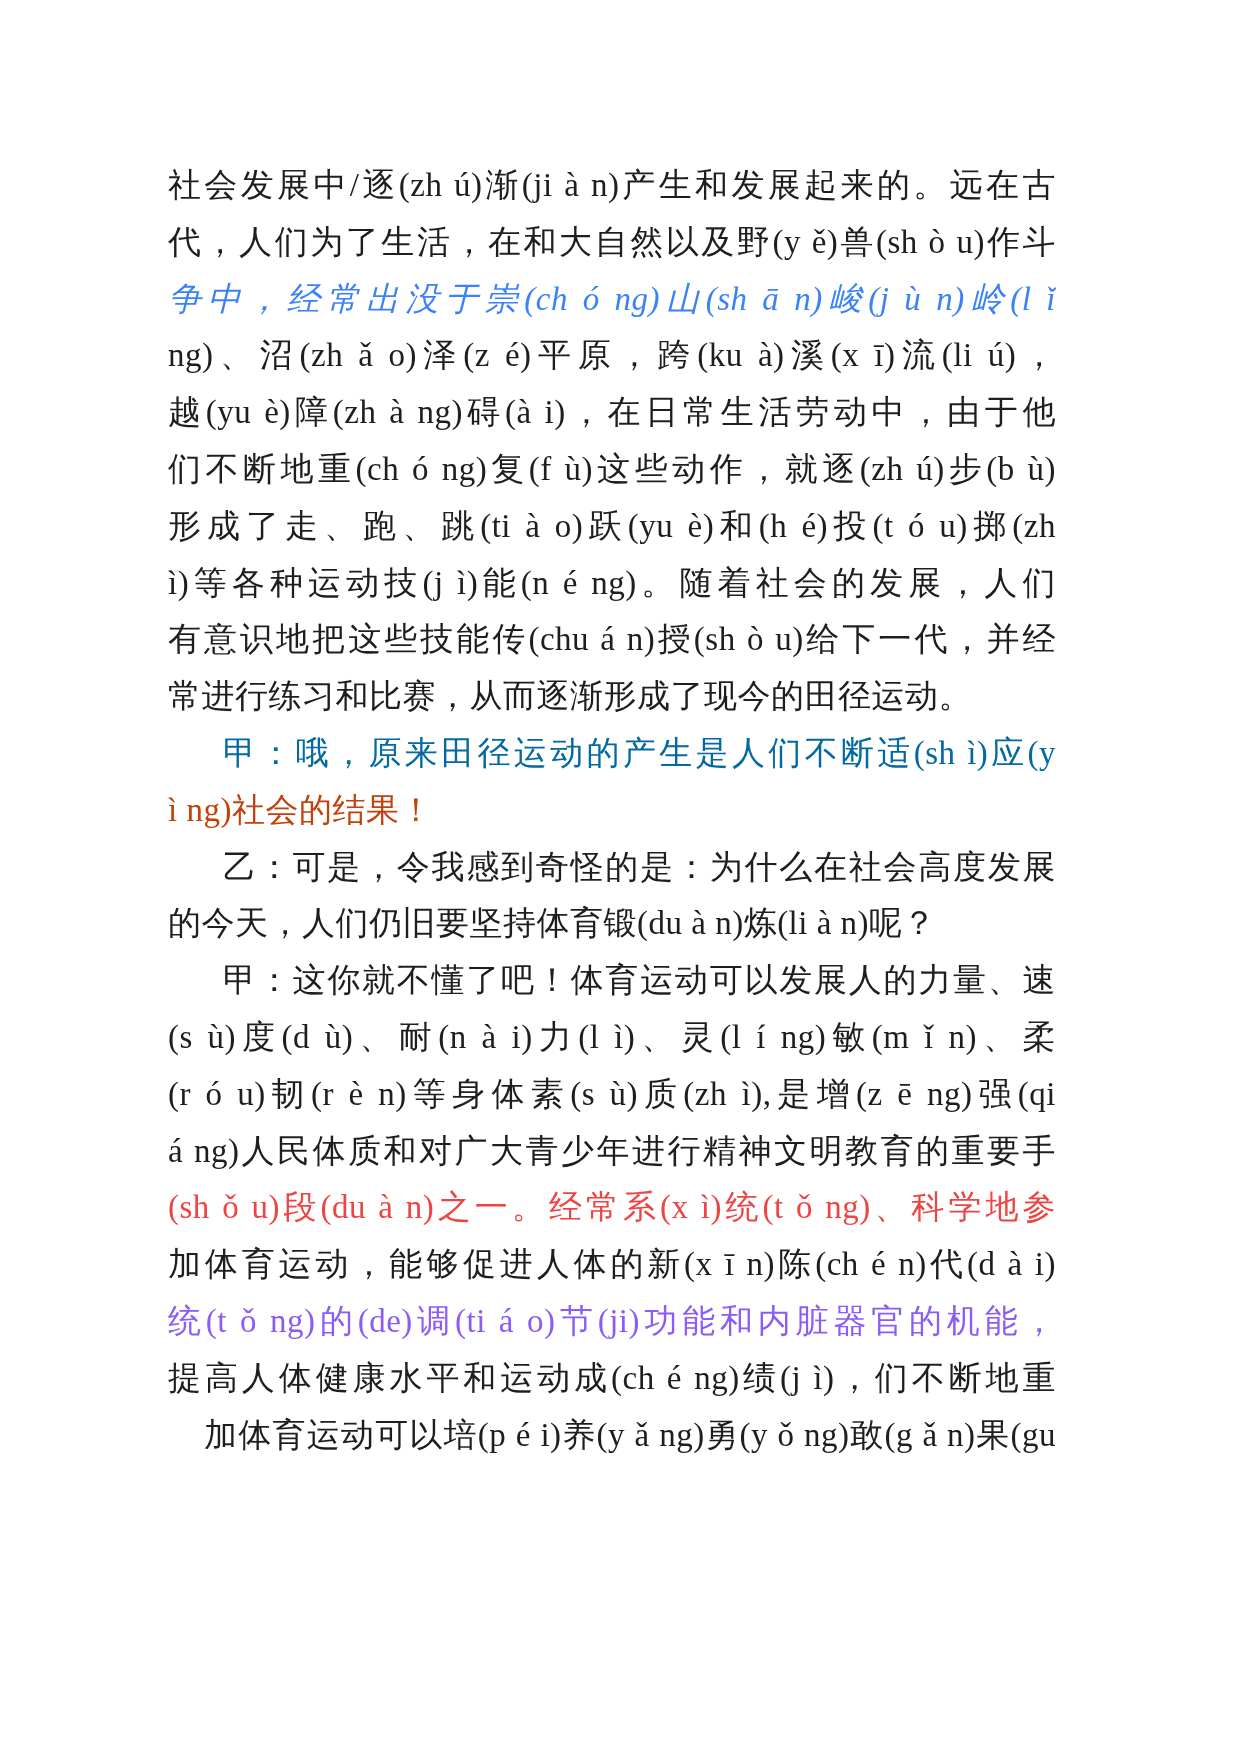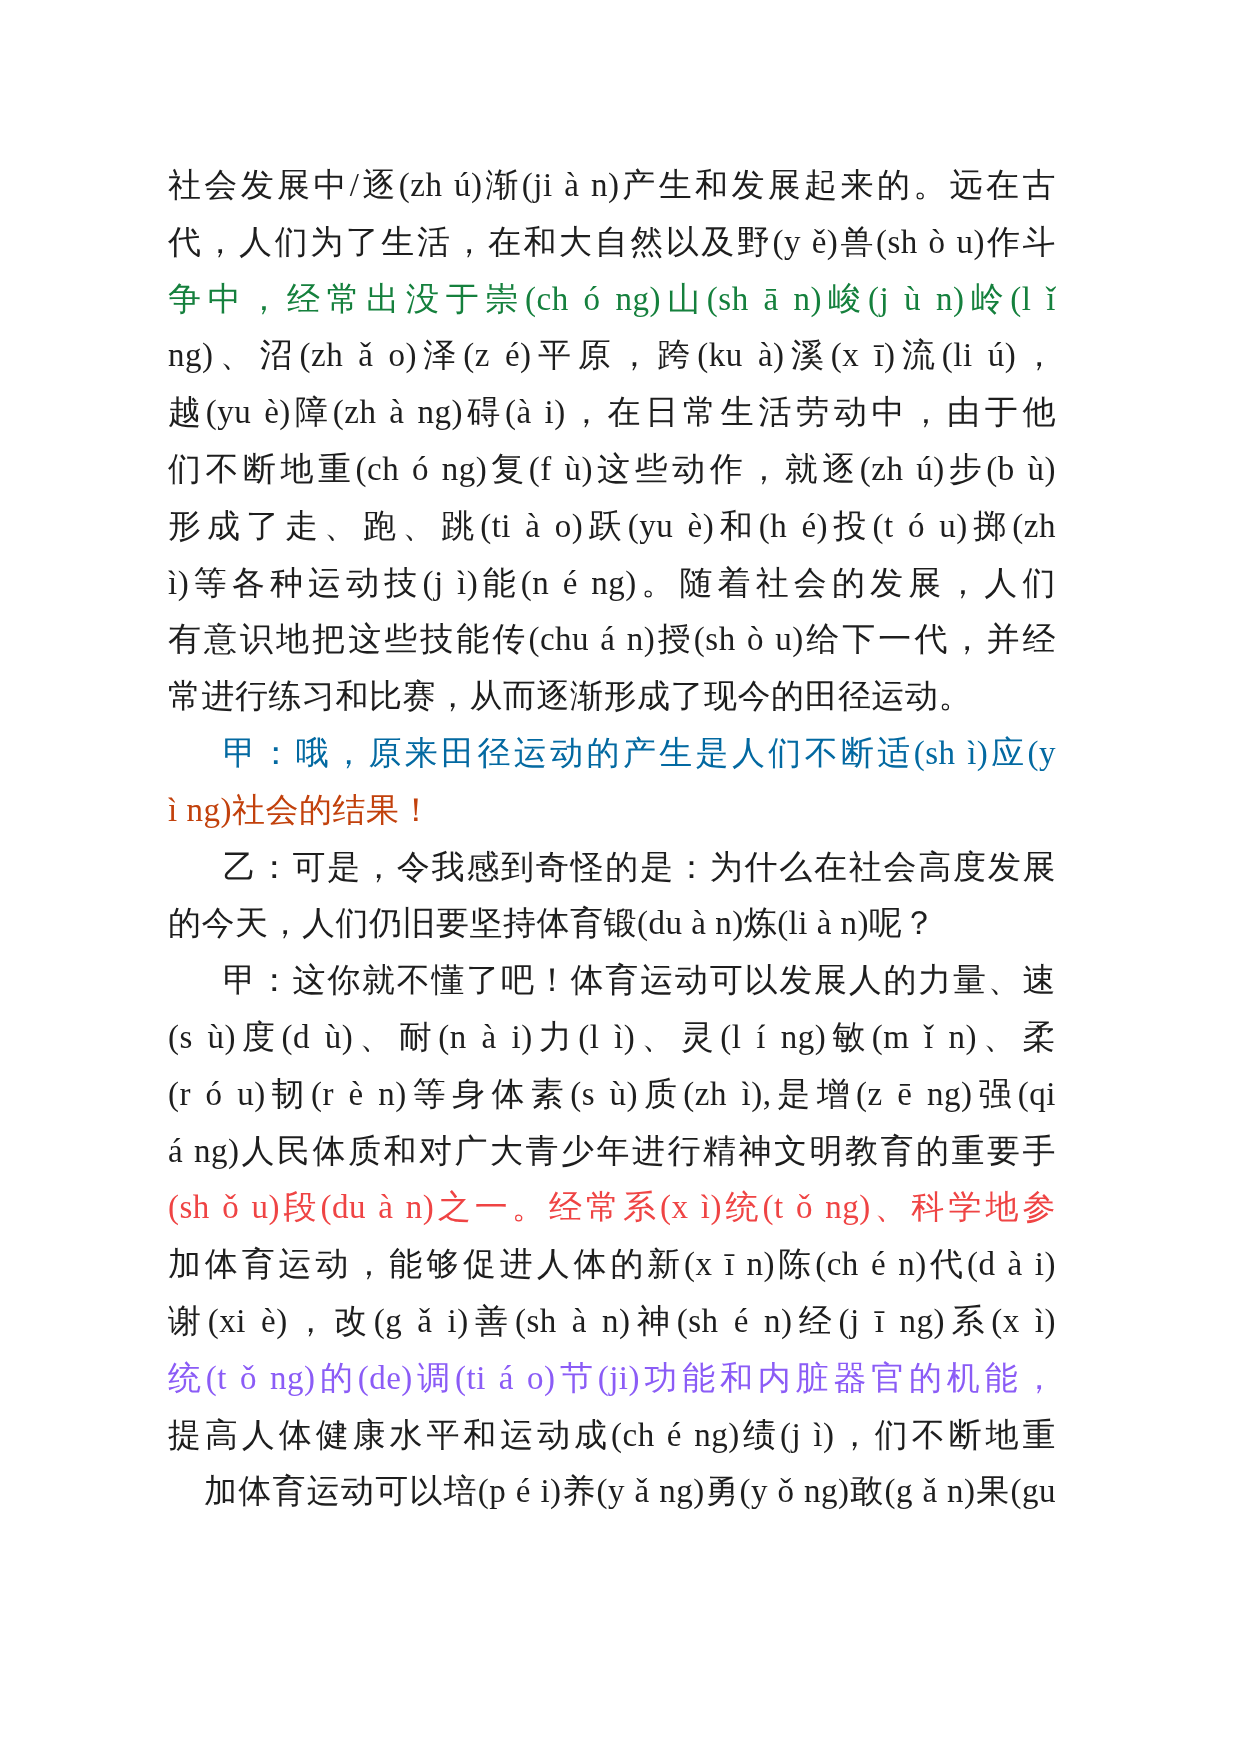--- a/index.html
+++ b/index.html
@@ -41,36 +41,35 @@
     text-indent: 55px;
   }
 </style>
 </head>
 <body>
 
 <div class="page" style="background: rgb(255, 255, 255);">
   <div class="text-block">
       <div class="line" style="color: rgb(30, 30, 30);">社会发展中/逐(zh ú)渐(ji à n)产生和发展起来的。远在古</div>
       <div class="line" style="color: rgb(30, 30, 30);">代，人们为了生活，在和大自然以及野(y ě)兽(sh ò u)作斗</div>
-      <div class="line" style="color: #15803d;">争中，经常出没于崇(ch ó ng)山(sh ā n)峻(j ù n)岭(l ǐ</div>
+      <div class="line" style="color: #3b82f6; font-style: italic;">争中，经常出没于崇(ch ó ng)山(sh ā n)峻(j ù n)岭(l ǐ</div>
       <div class="line" style="color: rgb(30, 30, 30);">ng)、沼(zh ǎ o)泽(z é)平原，跨(ku à)溪(x ī)流(li ú)，</div>
       <div class="line" style="color: rgb(30, 30, 30);">越(yu è)障(zh à ng)碍(à i)，在日常生活劳动中，由于他</div>
       <div class="line" style="color: rgb(30, 30, 30);">们不断地重(ch ó ng)复(f ù)这些动作，就逐(zh ú)步(b ù)</div>
       <div class="line" style="color: rgb(30, 30, 30);">形成了走、跑、跳(ti à o)跃(yu è)和(h é)投(t ó u)掷(zh</div>
       <div class="line" style="color: rgb(30, 30, 30);">ì)等各种运动技(j ì)能(n é ng)。随着社会的发展，人们</div>
       <div class="line" style="color: rgb(30, 30, 30);">有意识地把这些技能传(chu á n)授(sh ò u)给下一代，并经</div>
       <div class="line plain" style="color: rgb(30, 30, 30); text-align: right;">常进行练习和比赛，从而逐渐形成了现今的田径运动。</div>
       <div class="line indent" style="color: #0369a1;">甲：哦，原来田径运动的产生是人们不断适(sh ì)应(y</div>
       <div class="line plain" style="color: #c2410c; text-align: right;">ì ng)社会的结果！</div>
       <div class="line indent" style="color: rgb(30, 30, 30);">乙：可是，令我感到奇怪的是：为什么在社会高度发展</div>
       <div class="line plain" style="color: rgb(30, 30, 30);">的今天，人们仍旧要坚持体育锻(du à n)炼(li à n)呢？</div>
       <div class="line indent" style="color: rgb(30, 30, 30);">甲：这你就不懂了吧！体育运动可以发展人的力量、速</div>
       <div class="line" style="color: rgb(30, 30, 30);">(s ù)度(d ù)、耐(n à i)力(l ì)、灵(l í ng)敏(m ǐ n)、柔</div>
       <div class="line" style="color: rgb(30, 30, 30);">(r ó u)韧(r è n)等身体素(s ù)质(zh ì),是增(z ē ng)强(qi</div>
       <div class="line" style="color: rgb(30, 30, 30);">á ng)人民体质和对广大青少年进行精神文明教育的重要手</div>
       <div class="line" style="color: #ef4444;">(sh ǒ u)段(du à n)之一。经常系(x ì)统(t ǒ ng)、科学地参</div>
       <div class="line" style="color: rgb(30, 30, 30);">加体育运动，能够促进人体的新(x ī n)陈(ch é n)代(d à i)</div>
-      <div class="line" style="color: rgb(30, 30, 30);">谢(xi è)，改(g ǎ i)善(sh à n)神(sh é n)经(j ī ng)系(x ì)</div>
       <div class="line" style="color: #8b5cf6; font-family: Liberation Serif, serif;">统(t ǒ ng)的(de)调(ti á o)节(ji)功能和内脏器官的机能，</div>
       <div class="line" style="color: rgb(30, 30, 30);">提高人体健康水平和运动成(ch é ng)绩(j ì)，们不断地重</div>
       <div class="line" style="color: rgb(30, 30, 30); margin-left: 36px;">加体育运动可以培(p é i)养(y ǎ ng)勇(y ǒ ng)敢(g ǎ n)果(gu</div>
     </div>
 </div>
 
 </body></html>

